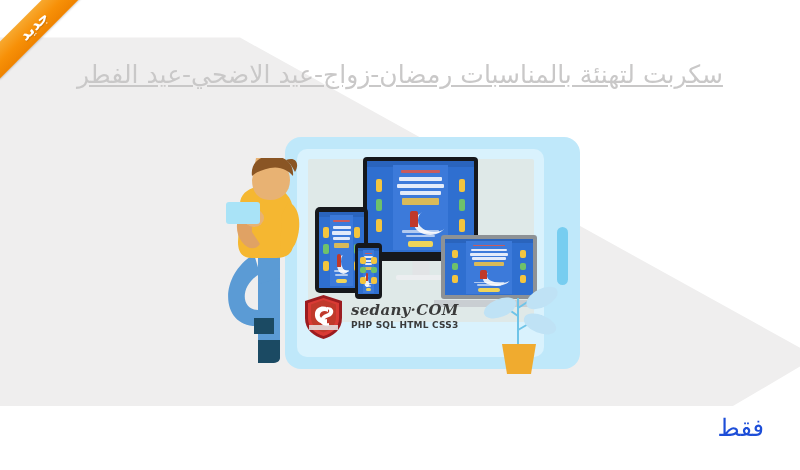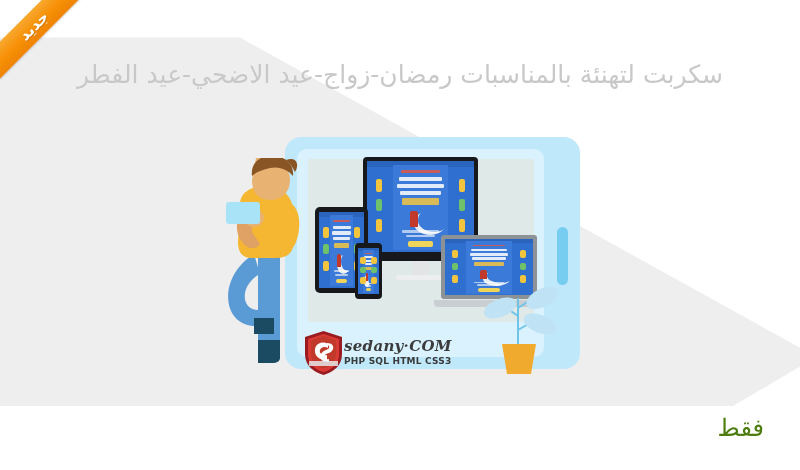--- a/index.html
+++ b/index.html
@@ -80,20 +80,21 @@
     left: 0;
     width: 100%;
     text-align: center;
     direction: rtl;
     color: #c9c8c8;
     font-size: 25px;
     font-weight: normal;
     line-height: 1.35;
     white-space: nowrap;
     z-index: 30;
+    text-decoration: underline;
   }
 
   
   .tablet {
     position: absolute;
     left: 285px;
     top: 137px;
     width: 295px;
     height: 232px;
     background: #bfe8fa;
@@ -325,22 +326,22 @@
     z-index: 12;
   }
 
   
   .brand {
     position: absolute;
     left: 303px;
     top: 294px;
     display: flex;
     align-items: center;
+    gap: 7px;
     z-index: 25;
-    margin-top: 36px;
   }
   .brand-mark {
     width: 41px;
     height: 46px;
     flex: 0 0 auto;
   }
   .brand-text {
     display: flex;
     flex-direction: column;
     line-height: 1.05;
@@ -379,21 +380,21 @@
   }
   .price-amount {
     font-size: 42px;
     color: #f7941e;
     font-family: "DejaVu Serif", "Liberation Serif", serif;
     line-height: 1;
     direction: ltr;
   }
   .price-only {
     font-size: 24px;
-    color: #4d7c0f;
+    color: #1d4ed8;
     font-family: "DejaVu Serif", "Liberation Serif", serif;
   }
 </style>
 </head>
 <body>
 
 <div id="stage">
 
   <div class="bg-layer"></div>
   <div class="bg-diag-gray"></div>

